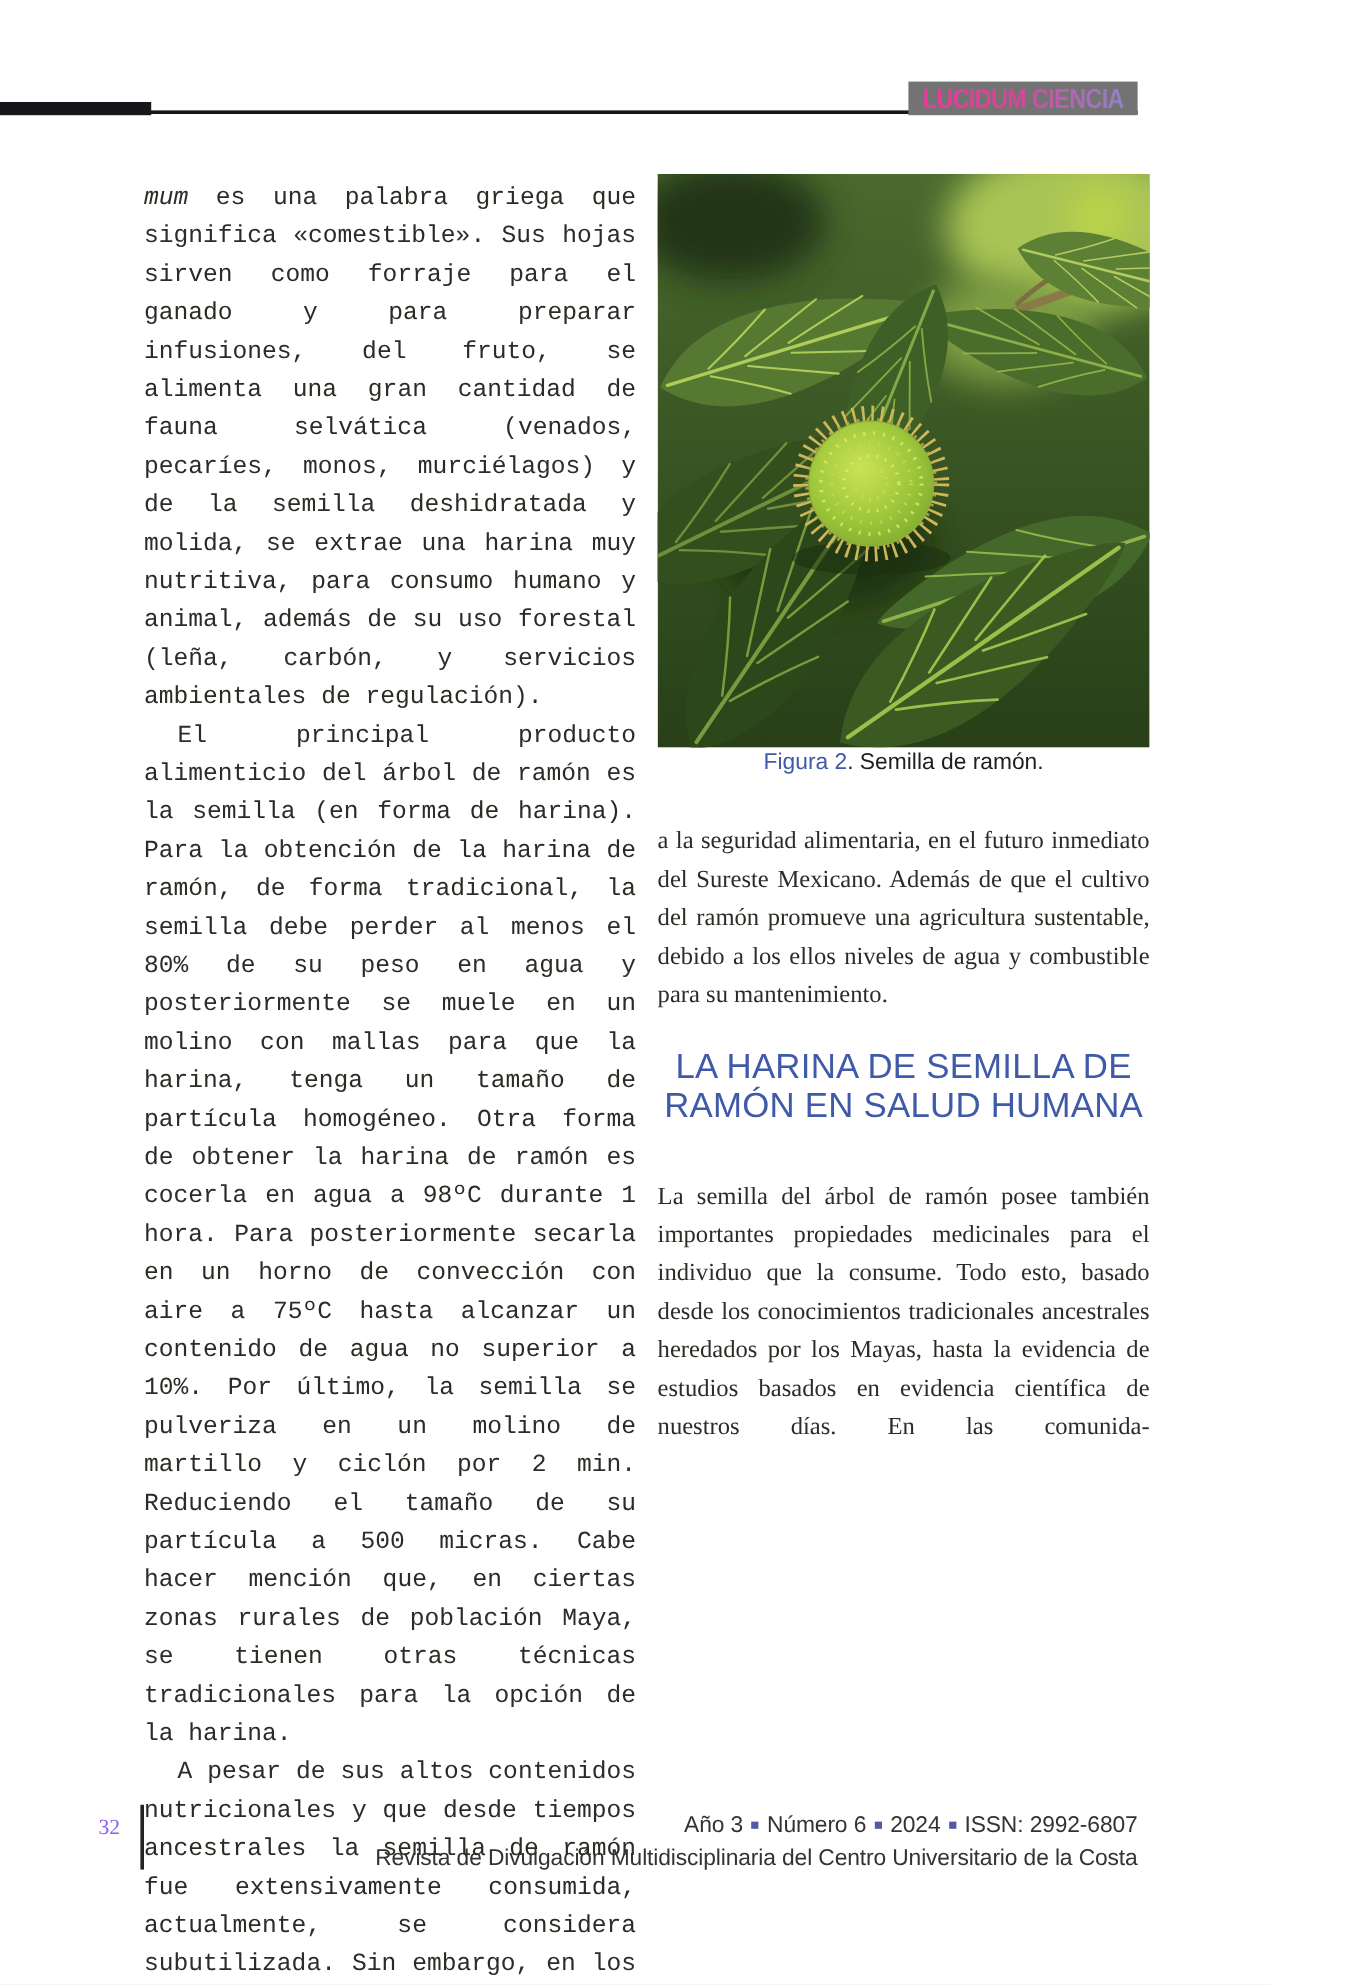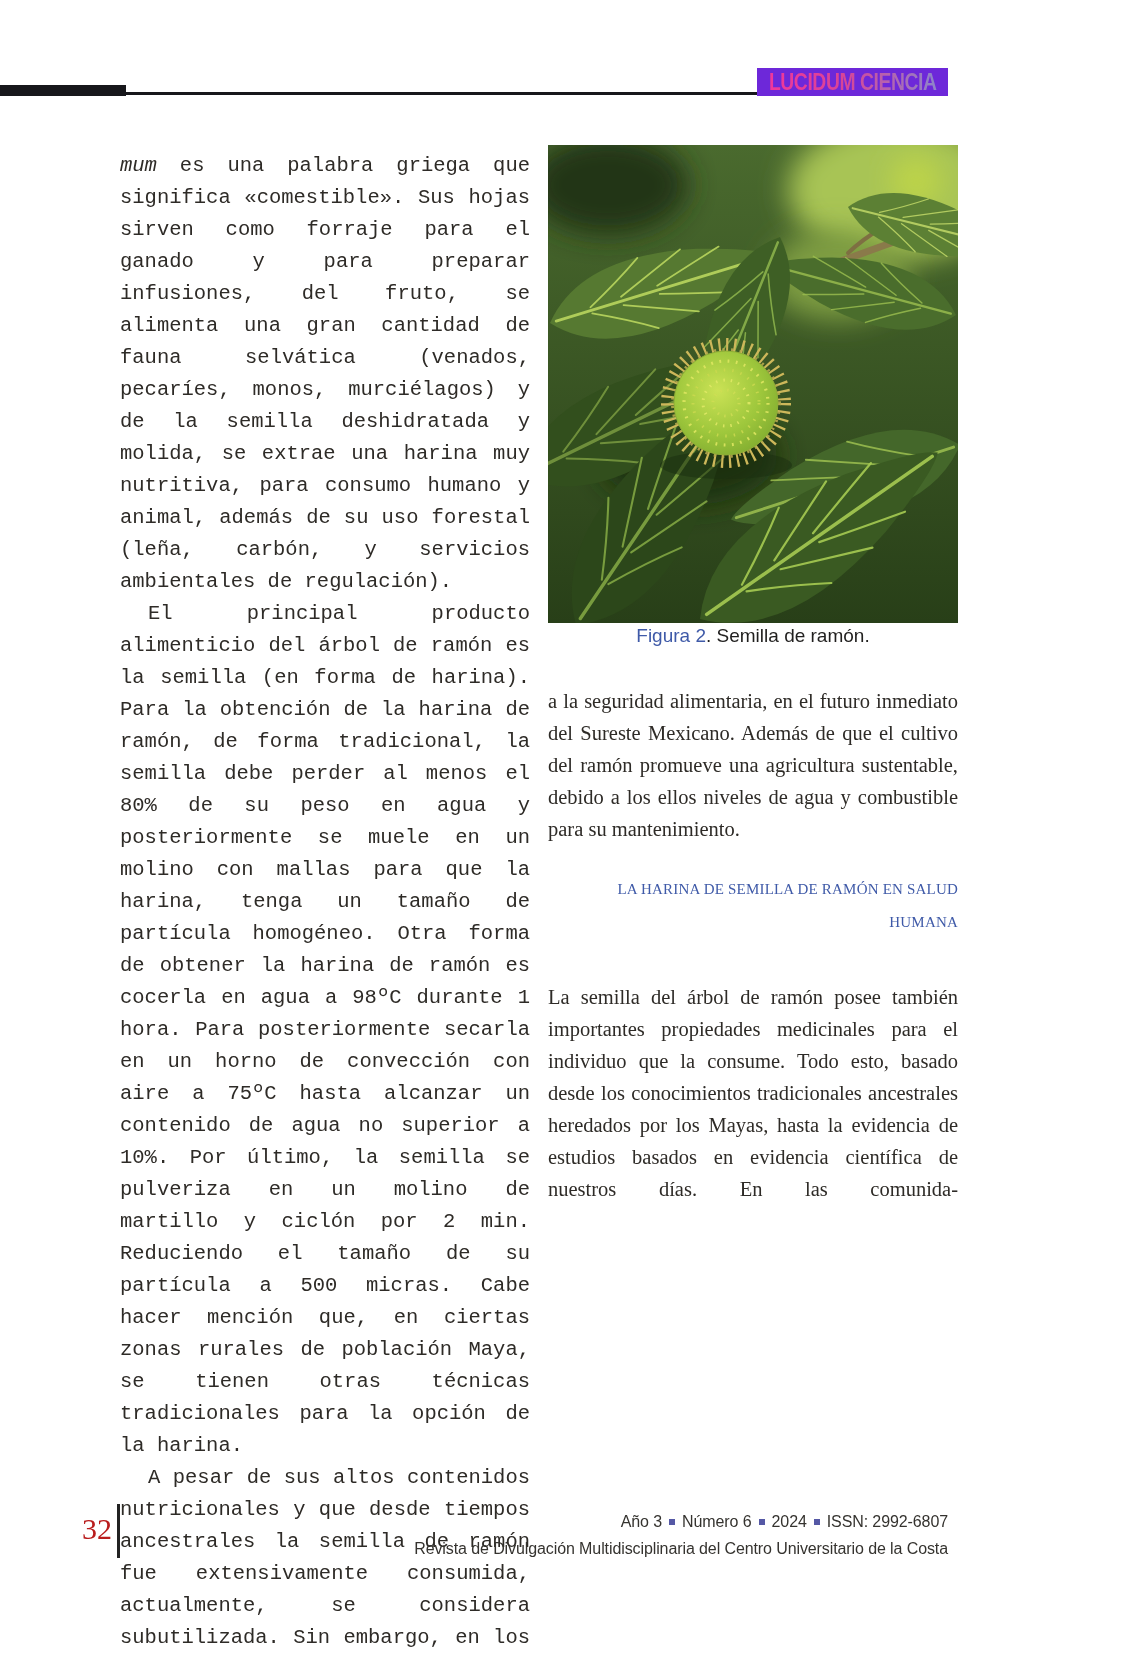--- a/index.html
+++ b/index.html
@@ -10,21 +10,21 @@
     background:#ffffff;
     overflow:hidden;
     font-family:"Liberation Serif", serif;
     color:#2e2b27;
   }
   
   .rule-thin{position:absolute;left:0;top:92px;width:948px;height:3px;background:#17171b;}
   .rule-thick{position:absolute;left:0;top:85px;width:126px;height:11px;background:#17171b;}
   .logo-box{
     position:absolute;left:757px;top:68px;width:191px;height:28px;
-    background:#6d28d9;display:flex;align-items:center;justify-content:center;
+    background:#737373;display:flex;align-items:center;justify-content:center;
   }
   .logo-text{
     font-family:"Liberation Sans", sans-serif;
     font-weight:700;font-size:23px;line-height:1;
     letter-spacing:-0.5px;
     transform:scaleX(0.84);
     background:linear-gradient(90deg,#f0379b 0%,#d84597 45%,#8d85c9 100%);
     -webkit-background-clip:text;background-clip:text;
     -webkit-text-fill-color:transparent;color:transparent;
     white-space:nowrap;
@@ -42,36 +42,36 @@
   .figure-caption{
     margin:14px 0 0 0;
     font-family:"Liberation Sans", sans-serif;
     font-size:19px;line-height:26px;color:#201f1e;text-align:center;
   }
   .figure-caption .fig-label{color:#3f5aa8;}
   .rc-p1{margin-top:36px !important;}
   
   .section-heading{
     margin:28px 0 42px 0;
-    font-family:Liberation Serif, serif;
-    font-size:15px;line-height:33px;font-weight:400;
-    color:#3f5aa8;letter-spacing:0.2px;text-align:right;
+    font-family:Liberation Sans, sans-serif;
+    font-size:29px;line-height:33px;font-weight:400;
+    color:#3f5aa8;letter-spacing:0.2px;text-align:center;
   }
   
   .page-number{
     position:absolute;left:82px;top:1512px;
-    font-size:30px;color:#b91c1c;font-family:Liberation Serif, serif;
+    font-size:18px;color:#8b5cf6;font-family:Liberation Serif, serif;
   }
   .page-number-bar{
     position:absolute;left:117px;top:1504px;width:3px;height:54px;background:#222;
   }
   .footer-meta{
     position:absolute;right:175px;top:1508px;
     font-family:"Liberation Sans", sans-serif;
-    font-size:16px;line-height:27px;color:#35332f;
+    font-size:19px;line-height:27px;color:#35332f;
     text-align:right;letter-spacing:-0.1px;
   }
   .sep-square{
     display:inline-block;width:6px;height:6px;margin:0 7px 2px 7px;
     background:#5558a5;vertical-align:middle;
   }
 </style>
 </head>
 <body>
 

